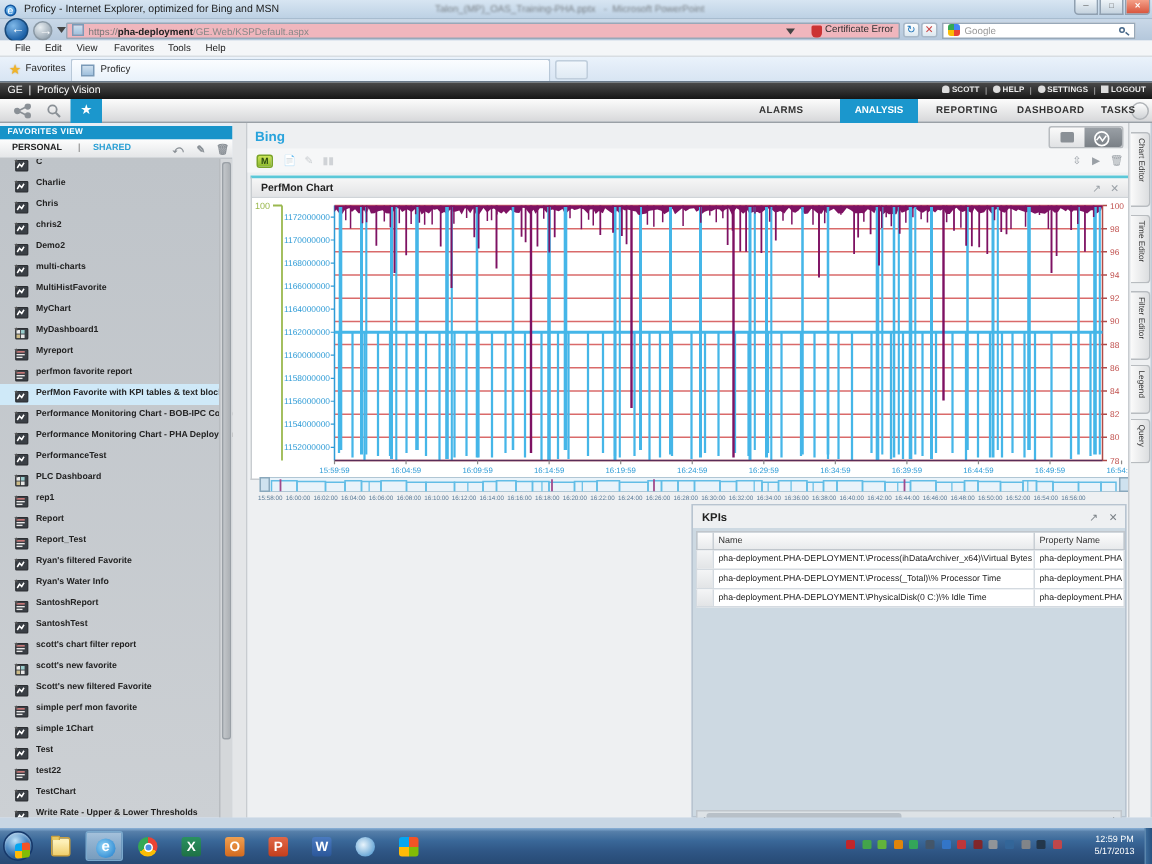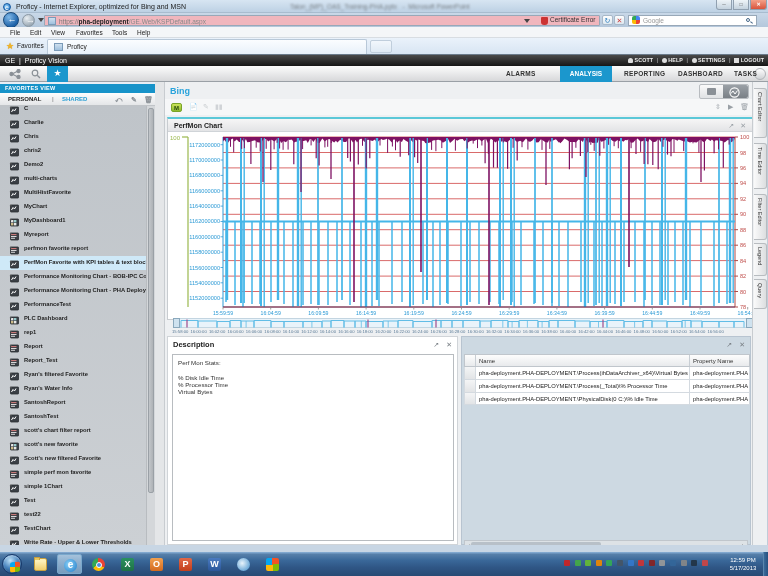--- a/index.html
+++ b/index.html
@@ -897,28 +897,23 @@
           <path d="M 546.0 9.5 L 546.0 3.5 L 561.0 3.5 L 561.0 9.5" fill="none" stroke="#62bde6" stroke-width="1"></path>
           <path d="M 561.0 9.5 L 561.0 3.5 L 571.0 3.5 L 571.0 9.5" fill="none" stroke="#62bde6" stroke-width="1"></path>
           <line x1="14" y1="1.5" x2="14" y2="9.5" stroke="#a04a8c" stroke-width="1.2"></line>
           <line x1="195" y1="1.5" x2="195" y2="9.5" stroke="#a04a8c" stroke-width="1.2"></line>
           <line x1="263" y1="1.5" x2="263" y2="9.5" stroke="#a04a8c" stroke-width="1.2"></line>
           <line x1="430" y1="1.5" x2="430" y2="9.5" stroke="#a04a8c" stroke-width="1.2"></line>
         </svg>
       <div id="tinylabels">15:58:00 16:00:00 16:02:00 16:04:00 16:06:00 16:08:00 16:10:00 16:12:00 16:14:00 16:16:00 16:18:00 16:20:00 16:22:00 16:24:00 16:26:00 16:28:00 16:30:00 16:32:00 16:34:00 16:36:00 16:38:00 16:40:00 16:42:00 16:44:00 16:46:00 16:48:00 16:50:00 16:52:00 16:54:00 16:56:00</div>
     </div>
 
-    <div id="descpanel">
-      <div class="dhead">Description</div>
-      <span class="pico" style="right:18px;top:4px;color:#7a8086">↗</span>
-      <span class="pico" style="right:5px;top:4px;color:#7a8086">✕</span>
-      <div id="descbox">Perf Mon Stats:<br><br>% Disk Idle Time<br>% Processor Time<br>Virtual Bytes</div>
-    </div>
 
     <div id="kpipanel">
+      <div class="khead">KPIs</div>
       <span class="pico" style="right:18px;top:4px;color:#7a8086">↗</span>
       <span class="pico" style="right:5px;top:4px;color:#7a8086">✕</span>
       <div id="ktable">
         <div id="khdr">
             <div class="ksel"></div>
             <div class="kname">Name</div>
             <div class="kprop">Property Name</div>
           </div>
 <div class="krow">
             <div class="ksel"></div>

